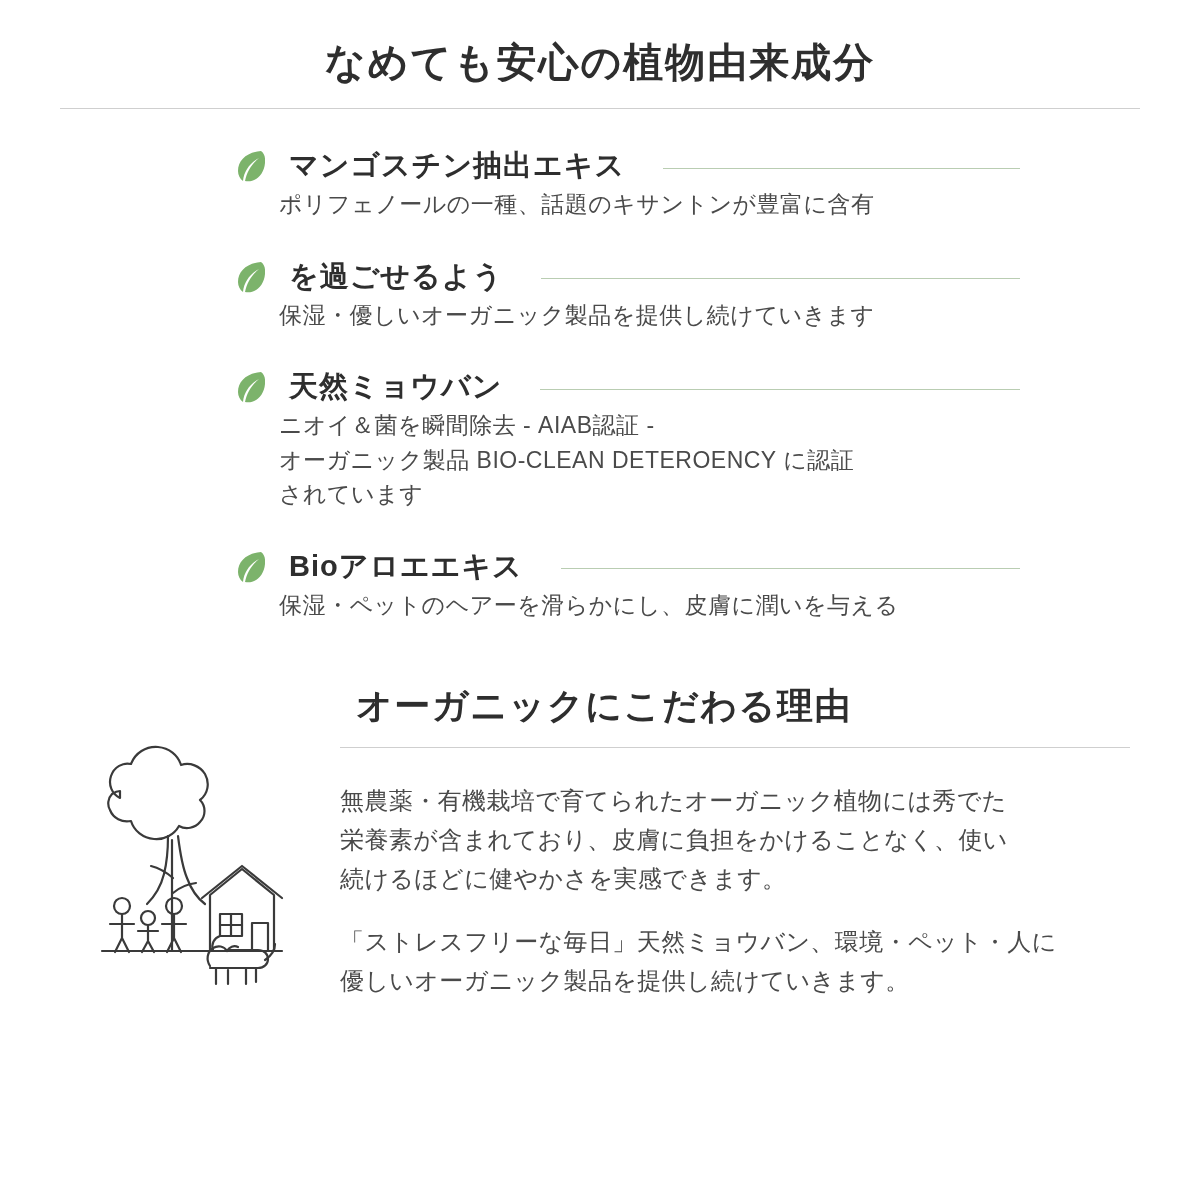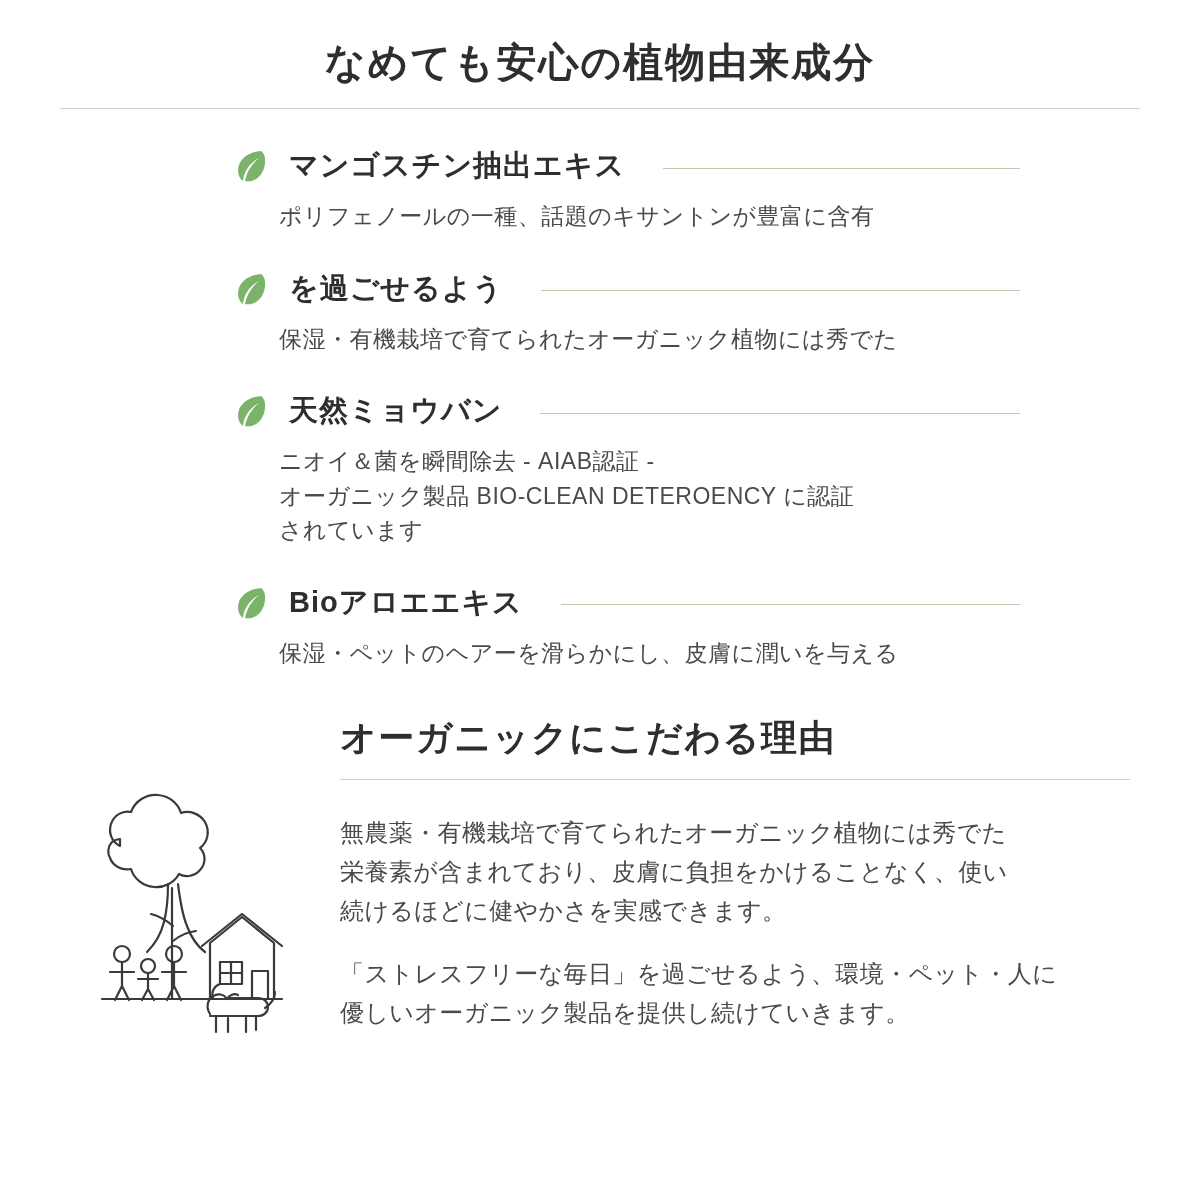--- a/index.html
+++ b/index.html
@@ -71,21 +71,21 @@
     line-height: 1.1;
   }
   .ing-line {
     flex: 1 1 auto;
     height: 1px;
     background: #b9cdb2;
     margin-left: 14px;
     margin-top: 4px;
   }
   .ing-desc {
-    margin-top: 16px;
+    margin-top: 4px;
     margin-left: 44px;
     font-size: 23px;
     line-height: 1.5;
     color: #4a4a4a;
     letter-spacing: 0.5px;
     white-space: pre-line;
   }
 
   
   .section2 {
@@ -102,21 +102,21 @@
   }
   .s2-body {
     flex: 1 1 auto;
     padding-left: 10px;
   }
   .s2-title {
     font-size: 36px;
     font-weight: bold;
     color: #2e2e2e;
     letter-spacing: 1.5px;
-    margin: 0;
+    margin: 16px;
     line-height: 1.2;
   }
   .s2-rule {
     margin: 20px 0 0 0;
     border: none;
     border-top: 1px solid #cfcfcf;
     width: 100%;
   }
   .s2-para {
     margin-top: 34px;
@@ -157,21 +157,21 @@
       <div class="ingredient">
         <div class="ing-head">
           <span class="leaf-icon">
             <svg width="30" height="34" viewBox="0 0 30 34" xmlns="http://www.w3.org/2000/svg">
               <path d="M26 2C12 3 3 11 3 22c0 4 2 8 5 10 1-10 7-18 16-23-7 6-12 13-14 23 10 2 19-6 20-18 .3-5 0-9-4-12z" fill="#7cb36b"></path>
             </svg>
           </span>
           <span class="ing-name">を過ごせるよう</span>
           <span class="ing-line"></span>
         </div>
-        <div class="ing-desc">保湿・有機栽培で育てられたオーガニック植物には秀でた</div>
+        <div class="ing-desc">保湿・優しいオーガニック製品を提供し続けていきます</div>
       </div>
 
       <div class="ingredient">
         <div class="ing-head">
           <span class="leaf-icon">
             <svg width="30" height="34" viewBox="0 0 30 34" xmlns="http://www.w3.org/2000/svg">
               <path d="M26 2C12 3 3 11 3 22c0 4 2 8 5 10 1-10 7-18 16-23-7 6-12 13-14 23 10 2 19-6 20-18 .3-5 0-9-4-12z" fill="#7cb36b"></path>
             </svg>
           </span>
           <span class="ing-name">天然ミョウバン</span>
@@ -235,19 +235,19 @@
         <path d="M205 232c6-4 10-10 10-16"></path>
       </svg>
     </div>
 
     <div class="s2-body">
       <h2 class="s2-title">オーガニックにこだわる理由</h2>
       <hr class="s2-rule">
       <p class="s2-para">無農薬・有機栽培で育てられたオーガニック植物には秀でた
 栄養素が含まれており、皮膚に負担をかけることなく、使い
 続けるほどに健やかさを実感できます。</p>
-      <p class="s2-para">「ストレスフリーな毎日」を過ごせるよう、環境・ペット・人に
+      <p class="s2-para">「ストレスフリーな毎日」天然ミョウバン、環境・ペット・人に
 優しいオーガニック製品を提供し続けていきます。</p>
     </div>
 
   </div>
 
 </div>
 
 </body></html>

